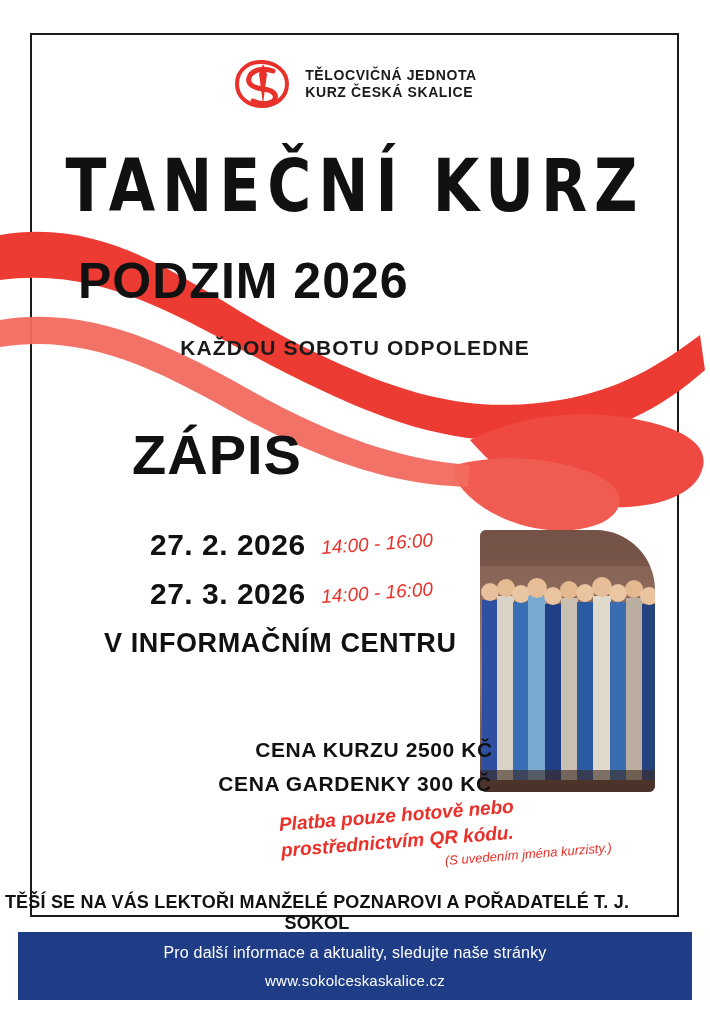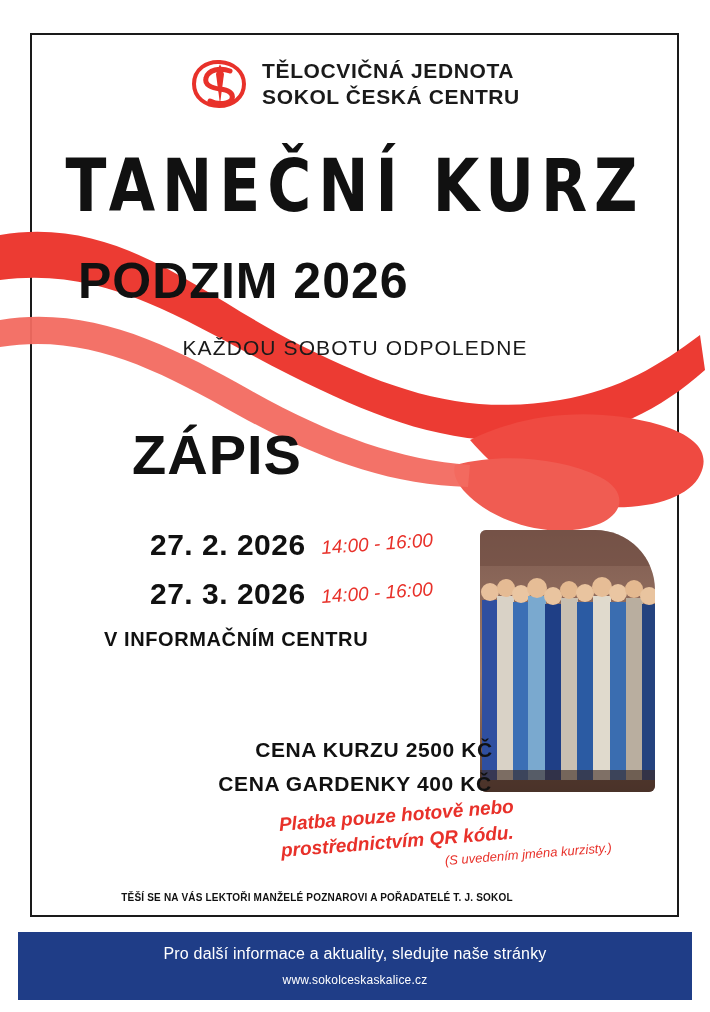--- a/index.html
+++ b/index.html
@@ -57,21 +57,21 @@
   }
   .logo-mark {
     width: 58px;
     height: 52px;
     margin-right: 14px;
     flex: none;
   }
   .logo-text {
     font-family: "Liberation Sans", sans-serif;
     font-weight: bold;
-    font-size: 21px;
+    font-size: 14px;
     letter-spacing: 0.6px;
     line-height: 1.25;
     color: #1a1a1a;
     text-align: left;
   }
 
   
   .title-main {
     position: absolute;
     left: 0;
@@ -100,21 +100,21 @@
     color: #111111;
   }
 
   .subtitle-when {
     position: absolute;
     left: 0;
     top: 336px;
     width: 710px;
     box-sizing: border-box;
     text-align: center;
-    font-weight: normal;
+    font-weight: bold;
     font-size: 21px;
     letter-spacing: 1.1px;
     color: #1a1a1a;
   }
 
   
   .zapis {
     position: absolute;
     left: 132px;
     top: 422px;
@@ -146,21 +146,21 @@
     margin-left: 16px;
     margin-bottom: 3px;
     transform: rotate(-4deg);
     transform-origin: left bottom;
   }
   .place {
     position: absolute;
     left: 104px;
     top: 628px;
     font-weight: bold;
-    font-size: 20px;
+    font-size: 27px;
     letter-spacing: 0.6px;
     color: #111111;
   }
 
   
   .photo {
     position: absolute;
     left: 480px;
     top: 530px;
     width: 175px;
@@ -204,21 +204,21 @@
     margin-top: 2px;
   }
 
   .thanks {
     position: absolute;
     left: 0;
     top: 892px;
     width: 634px;
     text-align: center;
     font-weight: bold;
-    font-size: 10px;
+    font-size: 18px;
     letter-spacing: 0.2px;
     color: #111111;
   }
 
   
   .footer {
     position: absolute;
     left: 18px;
     top: 932px;
     width: 674px;
@@ -229,21 +229,21 @@
     align-items: center;
     justify-content: center;
     color: #ffffff;
   }
   .footer-line1 {
     font-size: 16px;
     letter-spacing: 0.2px;
     margin-bottom: 10px;
   }
   .footer-line2 {
-    font-size: 12px;
+    font-size: 15px;
     letter-spacing: 0.2px;
   }
 </style>
 </head>
 <body>
 
 <div class="poster">
 
   <div class="frame"></div>
 
@@ -255,21 +255,21 @@
   </svg>
 
   <div class="logo-row">
     <svg class="logo-mark" viewBox="0 0 58 52">
       <path d="M4 26 C 4 11, 17 3, 30 4 C 44 5, 54 14, 54 26 C 54 39, 43 48, 29 48 C 16 48, 4 40, 4 26 Z" fill="none" stroke="#e8312a" stroke-width="4"></path>
       <path d="M40 13 C 30 9, 18 12, 16 20 C 14 27, 22 30, 30 31 C 38 32, 44 35, 42 41 C 40 46, 28 47, 20 43" fill="none" stroke="#e8312a" stroke-width="5" stroke-linecap="round"></path>
       <path d="M30 6 L 34 16 L 30 46 L 26 16 Z" fill="#e8312a"></path>
     </svg>
     <div class="logo-text">
       <div>TĚLOCVIČNÁ JEDNOTA</div>
-      <div>SOKOL ČESKÁ CENTRU</div>
+      <div>KURZ ČESKÁ SKALICE</div>
     </div>
   </div>
 
   <div class="title-main">TANEČNÍ KURZ</div>
   <div class="title-season">PODZIM 2026</div>
   <div class="subtitle-when">KAŽDOU SOBOTU ODPOLEDNE</div>
 
   <div class="zapis">ZÁPIS</div>
 
   <div class="date-row r1">
@@ -317,21 +317,21 @@
         <circle cx="154" cy="59" r="9" fill="#e4b990"></circle>
         <rect x="162" y="74" width="14" height="176" fill="#24437f"></rect>
         <circle cx="169" cy="66" r="9" fill="#e9c49f"></circle>
       </g>
       <rect x="0" y="0" width="175" height="36" fill="#6d4b40" opacity="0.55"></rect>
       <rect x="0" y="240" width="175" height="22" fill="#3d2a22" opacity="0.6"></rect>
     </svg>
   </div>
 
   <div class="price p1">CENA KURZU 2500 KČ</div>
-  <div class="price p2">CENA GARDENKY 400 KČ</div>
+  <div class="price p2">CENA GARDENKY 300 KČ</div>
 
   <div class="payment">
     <span>Platba pouze hotově nebo prostřednictvím QR kódu.</span>
     <span class="payment-note">(S uvedením jména kurzisty.)</span>
   </div>
 
   <div class="thanks">TĚŠÍ SE NA VÁS LEKTOŘI MANŽELÉ POZNAROVI A POŘADATELÉ T. J. SOKOL</div>
 
   <div class="footer">
     <div class="footer-line1">Pro další informace a aktuality, sledujte naše stránky</div>

